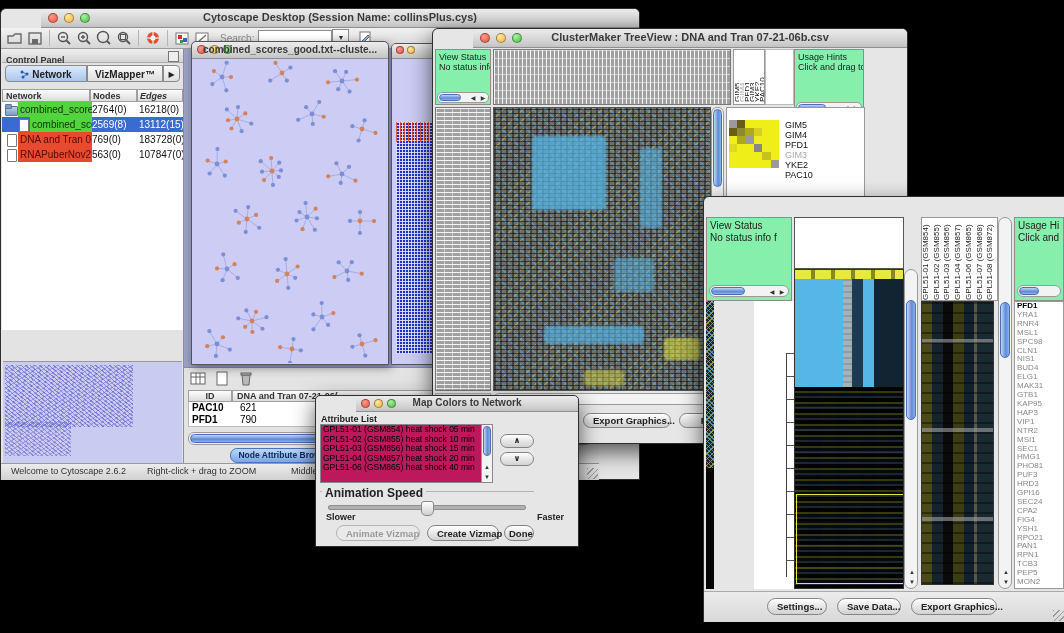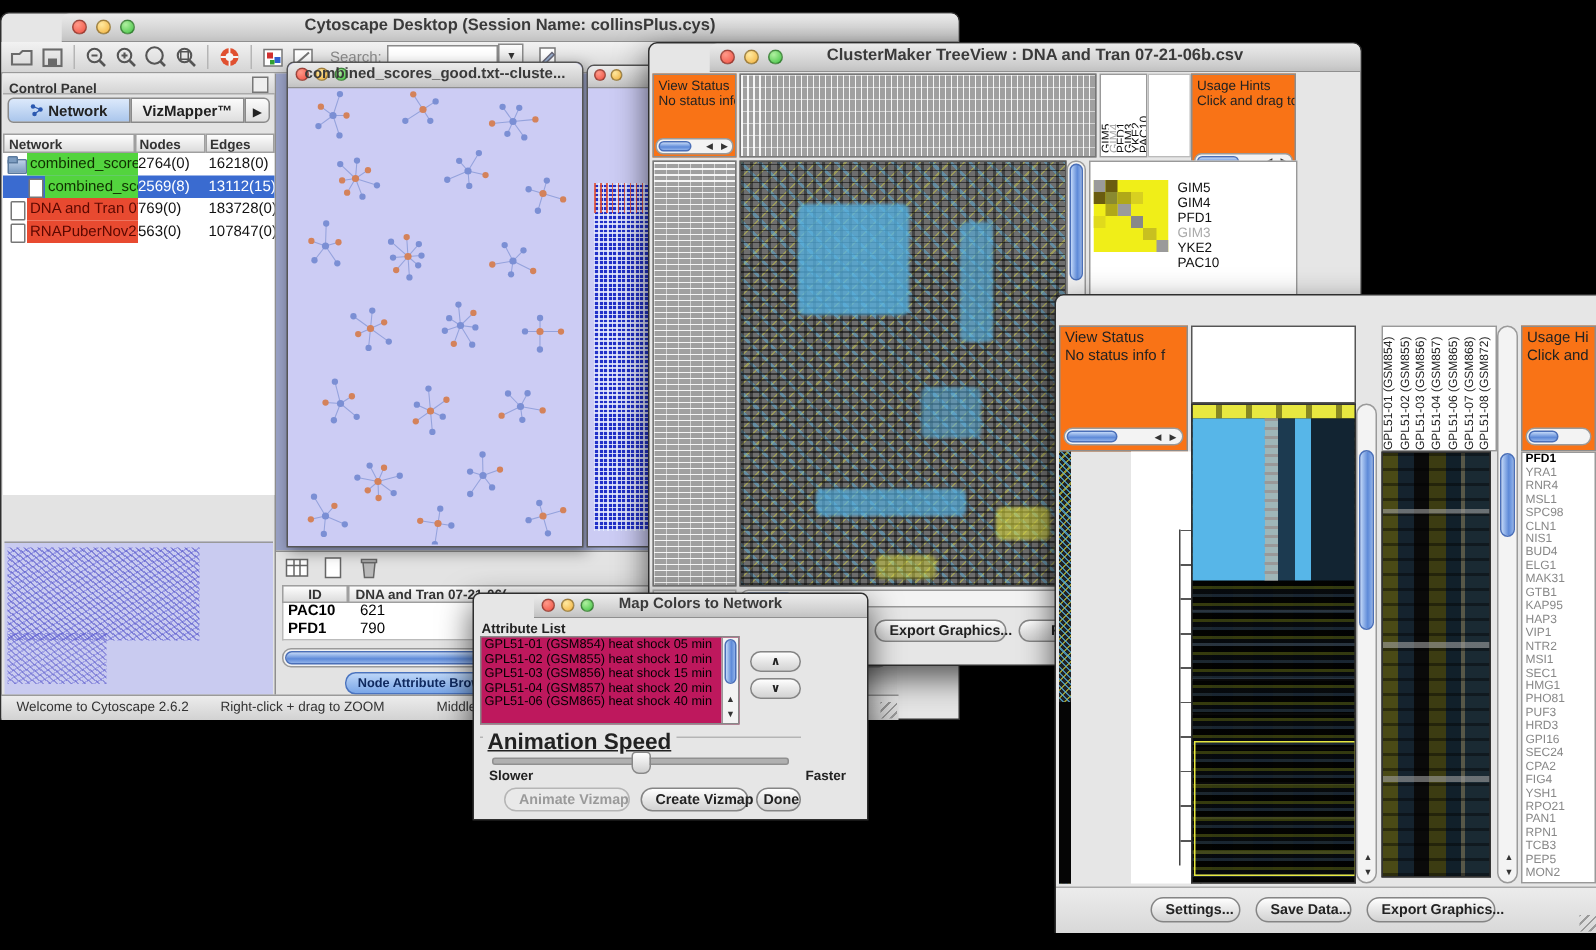--- a/index.html
+++ b/index.html
@@ -23,21 +23,21 @@
         border:1px solid #858585;border-radius:10px;font-size:9.5px;font-weight:bold;color:#222;
         text-align:center;line-height:14px;height:15px;box-sizing:border-box;padding:0 9px;white-space:nowrap;}
   .pill.disabled{color:#9a9a9a;border-color:#b5b5b5;background:#e9e9e9;}
   
   .strack{position:absolute;background:#f3f3f3;border:1px solid #9a9a9a;box-sizing:border-box;}
   .sthumb-h{position:absolute;top:1px;bottom:1px;border-radius:6px;
             background:linear-gradient(#c2d8f8,#5e8ad8 60%,#8fb1ea);border:1px solid #4a6fb8;box-sizing:border-box;}
   .sthumb-v{position:absolute;left:1px;right:1px;border-radius:6px;
             background:linear-gradient(90deg,#c2d8f8,#5e8ad8 60%,#8fb1ea);border:1px solid #4a6fb8;box-sizing:border-box;}
   .sarrow{position:absolute;font-size:6px;color:#333;line-height:10px;text-align:center;width:10px;height:10px;}
-  .panel{background:#f97316;border:1px solid #8d8d8d;box-sizing:border-box;}
+  .panel{background:#86efac;border:1px solid #8d8d8d;box-sizing:border-box;}
   .hinttext{font-size:9px;color:#222;padding:2px 0 0 3px;line-height:10px;white-space:nowrap;overflow:hidden;}
   
   .nrow{display:flex;height:15px;line-height:15px;font-size:10px;color:#111;align-items:center;}
   .nrow .nicon{width:14px;flex:0 0 14px;position:relative;height:11px;margin-left:2px;}
   .nrow.folder .nicon::before{content:"";position:absolute;left:1px;top:2px;width:11px;height:8px;
         background:linear-gradient(#bcd0e8,#7c9cc0);border:1px solid #5a7a9e;border-radius:1px;}
   .nrow.folder .nicon::after{content:"";position:absolute;left:1px;top:0px;width:5px;height:3px;
         background:#7c9cc0;border:1px solid #5a7a9e;border-radius:1px 1px 0 0;}
   .nrow.doc .nicon::before{content:"";position:absolute;left:3px;top:0px;width:8px;height:11px;
         background:#fff;border:1px solid #777;border-radius:1px;}
@@ -197,21 +197,21 @@
           </svg>
         <span>Network</span></span>
       <span class="tab" data-name="tab-vizmapper" style="position:absolute;left:85px;top:2px;width:76px;">VizMapper™</span>
       <span class="tab" data-name="tab-overflow-arrow" style="position:absolute;left:161px;top:2px;width:17px;border-radius:0 4px 4px 0;font-size:8px;">▶</span>
     </div>
 
     <div style="position:relative;margin-top:2px;">
       <div style="display:flex;height:13px;">
         <span class="colhead" data-name="column-header-network" style="flex:0 0 88px;padding-left:3px;line-height:12px;">Network</span>
         <span class="colhead" data-name="column-header-nodes" style="flex:0 0 47px;padding-left:2px;line-height:12px;">Nodes</span>
-        <span class="colhead" data-name="column-header-edges" style="flex:1;padding-left:2px;line-height:12px;">Edges</span>
+        <span class="colhead" data-name="column-header-edges" style="flex:1;padding-left:2px;line-height:12px;font-style:italic;">Edges</span>
       </div>
       <div style="background:#fff;height:228px;" data-name="network-tree">
 
       <div class="nrow folder hl-green" data-name="network-row">
           <span class="nicon" data-name="network-icon"></span>
           <span class="nname" data-name="network-name">combined_scores</span>
           <span class="nnodes" data-name="network-nodes-count">2764(0)</span>
           <span class="nedges" data-name="network-edges-count">16218(0)</span>
         </div>
           <div class="nrow doc indent hl-green sel" data-name="network-row">
@@ -779,21 +779,21 @@
       </div>
     <div class="strack" data-name="attribute-list-scrollbar" style="right:0px;top:0px;width:11px;height:57px;border:none;border-left:1px solid #999;">
       <div class="sthumb-v" style="top:1px;height:30px;"></div>
       <span class="sarrow" style="left:0;bottom:10px;">▲</span>
         <span class="sarrow" style="left:0;bottom:0;">▼</span>
     </div>
   </div>
   <span class="pill abs" style="left:184px;top:38px;width:34px;height:14px;line-height:12px;font-size:8px;padding:0;" data-name="move-up-button">∧</span>
   <span class="pill abs" style="left:184px;top:56px;width:34px;height:14px;line-height:12px;font-size:8px;padding:0;" data-name="move-down-button">∨</span>
   <div class="abs" style="left:4px;top:95px;width:214px;height:1px;background:#b5b5b5;" data-name="group-divider"></div>
-  <span class="abs" style="left:6px;top:90px;background:#e6e6e6;padding:0 3px;font-size:15px;font-weight:bold;color:#222;text-decoration:underline;" data-name="animation-speed-label">Animation Speed</span>
+  <span class="abs" style="left:6px;top:90px;background:#e6e6e6;padding:0 3px;font-size:12px;font-weight:bold;color:#222;" data-name="animation-speed-label">Animation Speed</span>
   <div class="abs" data-name="animation-speed-slider" style="left:12px;top:109px;width:196px;height:3px;background:#b0b0b0;border:1px solid #909090;border-radius:2px;">
     <div class="abs" data-name="slider-thumb" style="left:92px;top:-5px;width:11px;height:13px;background:linear-gradient(#fefefe,#cfcfcf);
                 border:1px solid #888;border-radius:3px 3px 5px 5px;"></div>
   </div>
   <span class="abs" style="left:10px;top:116px;font-size:9px;font-weight:bold;color:#222;" data-name="slower-label">Slower</span>
   <span class="abs" style="right:14px;top:116px;font-size:9px;font-weight:bold;color:#222;" data-name="faster-label">Faster</span>
   <span class="pill abs disabled" style="left:20px;top:129px;width:84px;height:16px;line-height:15px;" data-name="animate-vizmap-button">Animate Vizmap</span>
   <span class="pill abs" style="left:111px;top:129px;width:72px;height:16px;line-height:15px;" data-name="create-vizmap-button">Create Vizmap</span>
   <span class="pill abs" style="left:188px;top:129px;width:30px;height:16px;line-height:15px;padding:0 4px;" data-name="done-button">Done</span>
 </div>

